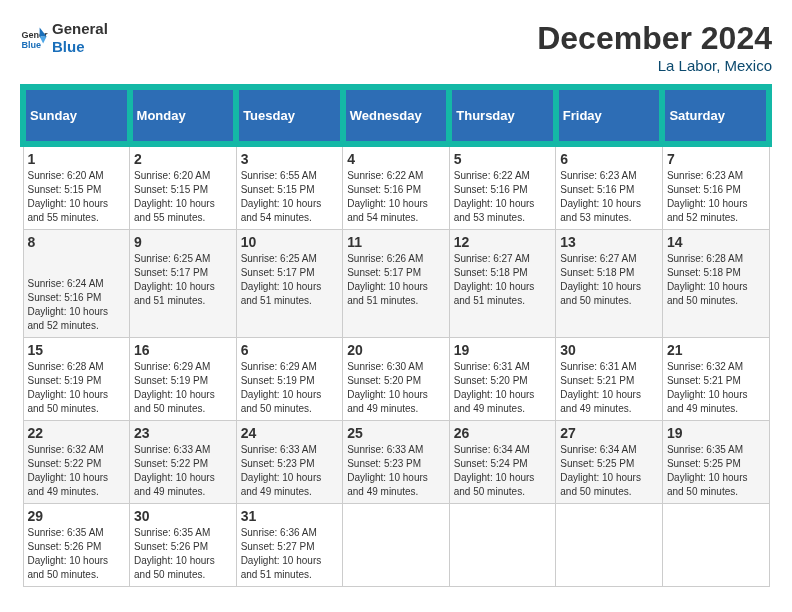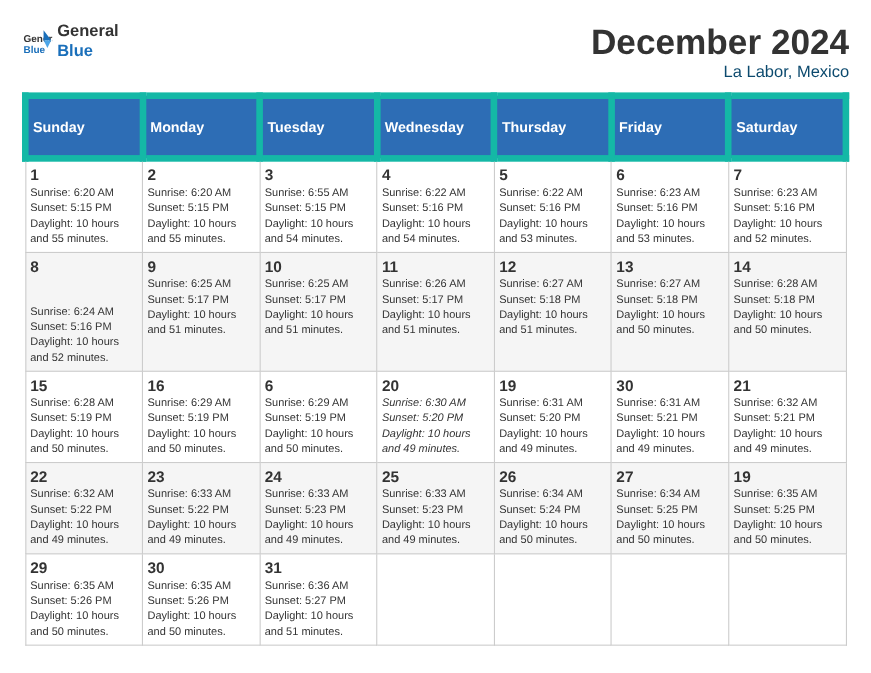--- a/index.html
+++ b/index.html
@@ -233,21 +233,21 @@
         </td>
         <td>
           <span class="day-num">6</span>
           <div class="day-info" style="white-space: pre-line;">Sunrise: 6:29 AM
 Sunset: 5:19 PM
 Daylight: 10 hours
 and 50 minutes.</div>
         </td>
         <td>
           <span class="day-num">20</span>
-          <div class="day-info" style="white-space: pre-line; font-style: italic;">Sunrise: 6:30 AM
+          <div class="day-info" style="white-space: pre-line;">Sunrise: 6:30 AM
 Sunset: 5:20 PM
 Daylight: 10 hours
 and 49 minutes.</div>
         </td>
         <td>
           <span class="day-num">19</span>
           <div class="day-info" style="white-space: pre-line;">Sunrise: 6:31 AM
 Sunset: 5:20 PM
 Daylight: 10 hours
 and 49 minutes.</div>

